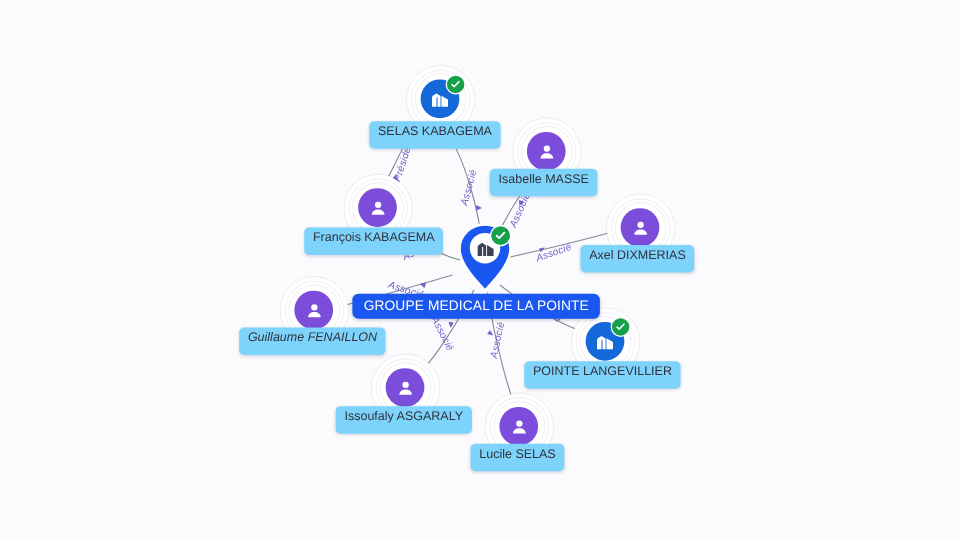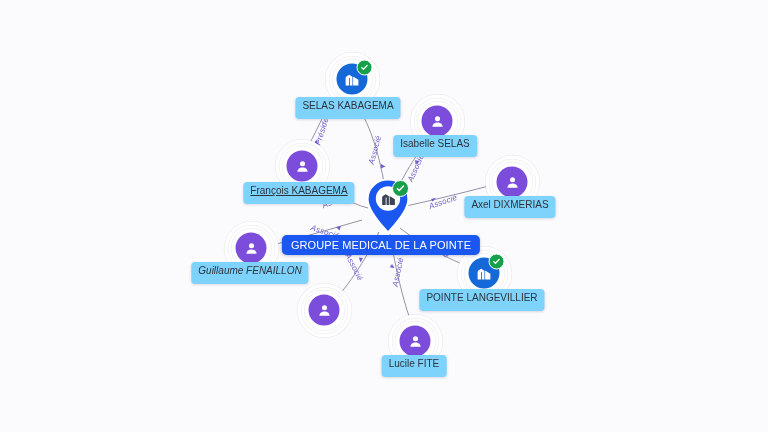--- a/index.html
+++ b/index.html
@@ -223,34 +223,34 @@
     <div class="halo r1"></div>
     <div class="halo r2"></div>
     <div class="halo r3"></div>
     <div class="disc person">
       <svg width="16" height="16" viewBox="0 0 24 24" fill="#ffffff">
           <circle cx="12" cy="8" r="3.8"></circle>
           <path d="M4.4 20c0-4.1 3.4-6.4 7.6-6.4s7.6 2.3 7.6 6.4z"></path>
         </svg>
     </div>
   </div>
-  <div class="node-label" style="left:435px;top:135px;">Isabelle SELAS</div>
+  <div class="node-label" style="left:435px;top:135px;">Isabelle MASSE</div>
 
   <div class="node" style="left:302px;top:166px;">
     <div class="halo r1"></div>
     <div class="halo r2"></div>
     <div class="halo r3"></div>
     <div class="disc person">
       <svg width="16" height="16" viewBox="0 0 24 24" fill="#ffffff">
           <circle cx="12" cy="8" r="3.8"></circle>
           <path d="M4.4 20c0-4.1 3.4-6.4 7.6-6.4s7.6 2.3 7.6 6.4z"></path>
         </svg>
     </div>
   </div>
-  <div class="node-label" style="left:299px;top:182px;text-decoration:underline;">François KABAGEMA</div>
+  <div class="node-label" style="left:299px;top:182px;">François KABAGEMA</div>
 
   <div class="node" style="left:512px;top:182px;">
     <div class="halo r1"></div>
     <div class="halo r2"></div>
     <div class="halo r3"></div>
     <div class="disc person">
       <svg width="16" height="16" viewBox="0 0 24 24" fill="#ffffff">
           <circle cx="12" cy="8" r="3.8"></circle>
           <path d="M4.4 20c0-4.1 3.4-6.4 7.6-6.4s7.6 2.3 7.6 6.4z"></path>
         </svg>
@@ -292,33 +292,34 @@
     <div class="halo r1"></div>
     <div class="halo r2"></div>
     <div class="halo r3"></div>
     <div class="disc person">
       <svg width="16" height="16" viewBox="0 0 24 24" fill="#ffffff">
           <circle cx="12" cy="8" r="3.8"></circle>
           <path d="M4.4 20c0-4.1 3.4-6.4 7.6-6.4s7.6 2.3 7.6 6.4z"></path>
         </svg>
     </div>
   </div>
+  <div class="node-label" style="left:323px;top:325px;">Issoufaly ASGARALY</div>
 
   <div class="node" style="left:415px;top:341px;">
     <div class="halo r1"></div>
     <div class="halo r2"></div>
     <div class="halo r3"></div>
     <div class="disc person">
       <svg width="16" height="16" viewBox="0 0 24 24" fill="#ffffff">
           <circle cx="12" cy="8" r="3.8"></circle>
           <path d="M4.4 20c0-4.1 3.4-6.4 7.6-6.4s7.6 2.3 7.6 6.4z"></path>
         </svg>
     </div>
   </div>
-  <div class="node-label" style="left:414px;top:355px;">Lucile FITE</div>
+  <div class="node-label" style="left:414px;top:355px;">Lucile SELAS</div>
 
   <div id="center-node" style="left:388px;top:206px;">
     <div class="pin-wrap">
       <svg class="pin-svg" width="44" height="56" viewBox="0 0 44 56">
         <path d="M22 1.5 C10.5 1.5 1.5 10.3 1.5 21 C1.5 33.5 16 48 22 54.5 C28 48 42.5 33.5 42.5 21 C42.5 10.3 33.5 1.5 22 1.5 Z" fill="#1a56f0" stroke="#ffffff" stroke-width="2.2"></path>
         <circle cx="22" cy="20.5" r="12.2" fill="#ffffff"></circle>
       </svg>
       <div class="pin-inner-icon">
         <svg width="17" height="17" viewBox="0 0 24 24" fill="#3c4354">
             <path d="M3 21V10l5-3.2V21H3zm0-11.8l5-3.2 4.6 2.9V21H9.2V10.6L3 9.2zM13.6 21V8.6L21 12.9V21h-7.4zM15.2 14.2h1.6v1.6h-1.6v-1.6zm0 3.2h1.6V19h-1.6v-1.6zm3 -3.2h1.6v1.6h-1.6v-1.6zm0 3.2h1.6V19h-1.6v-1.6zM4.6 12h1.6v1.6H4.6V12zm0 3.2h1.6v1.6H4.6v-1.6z"></path>

